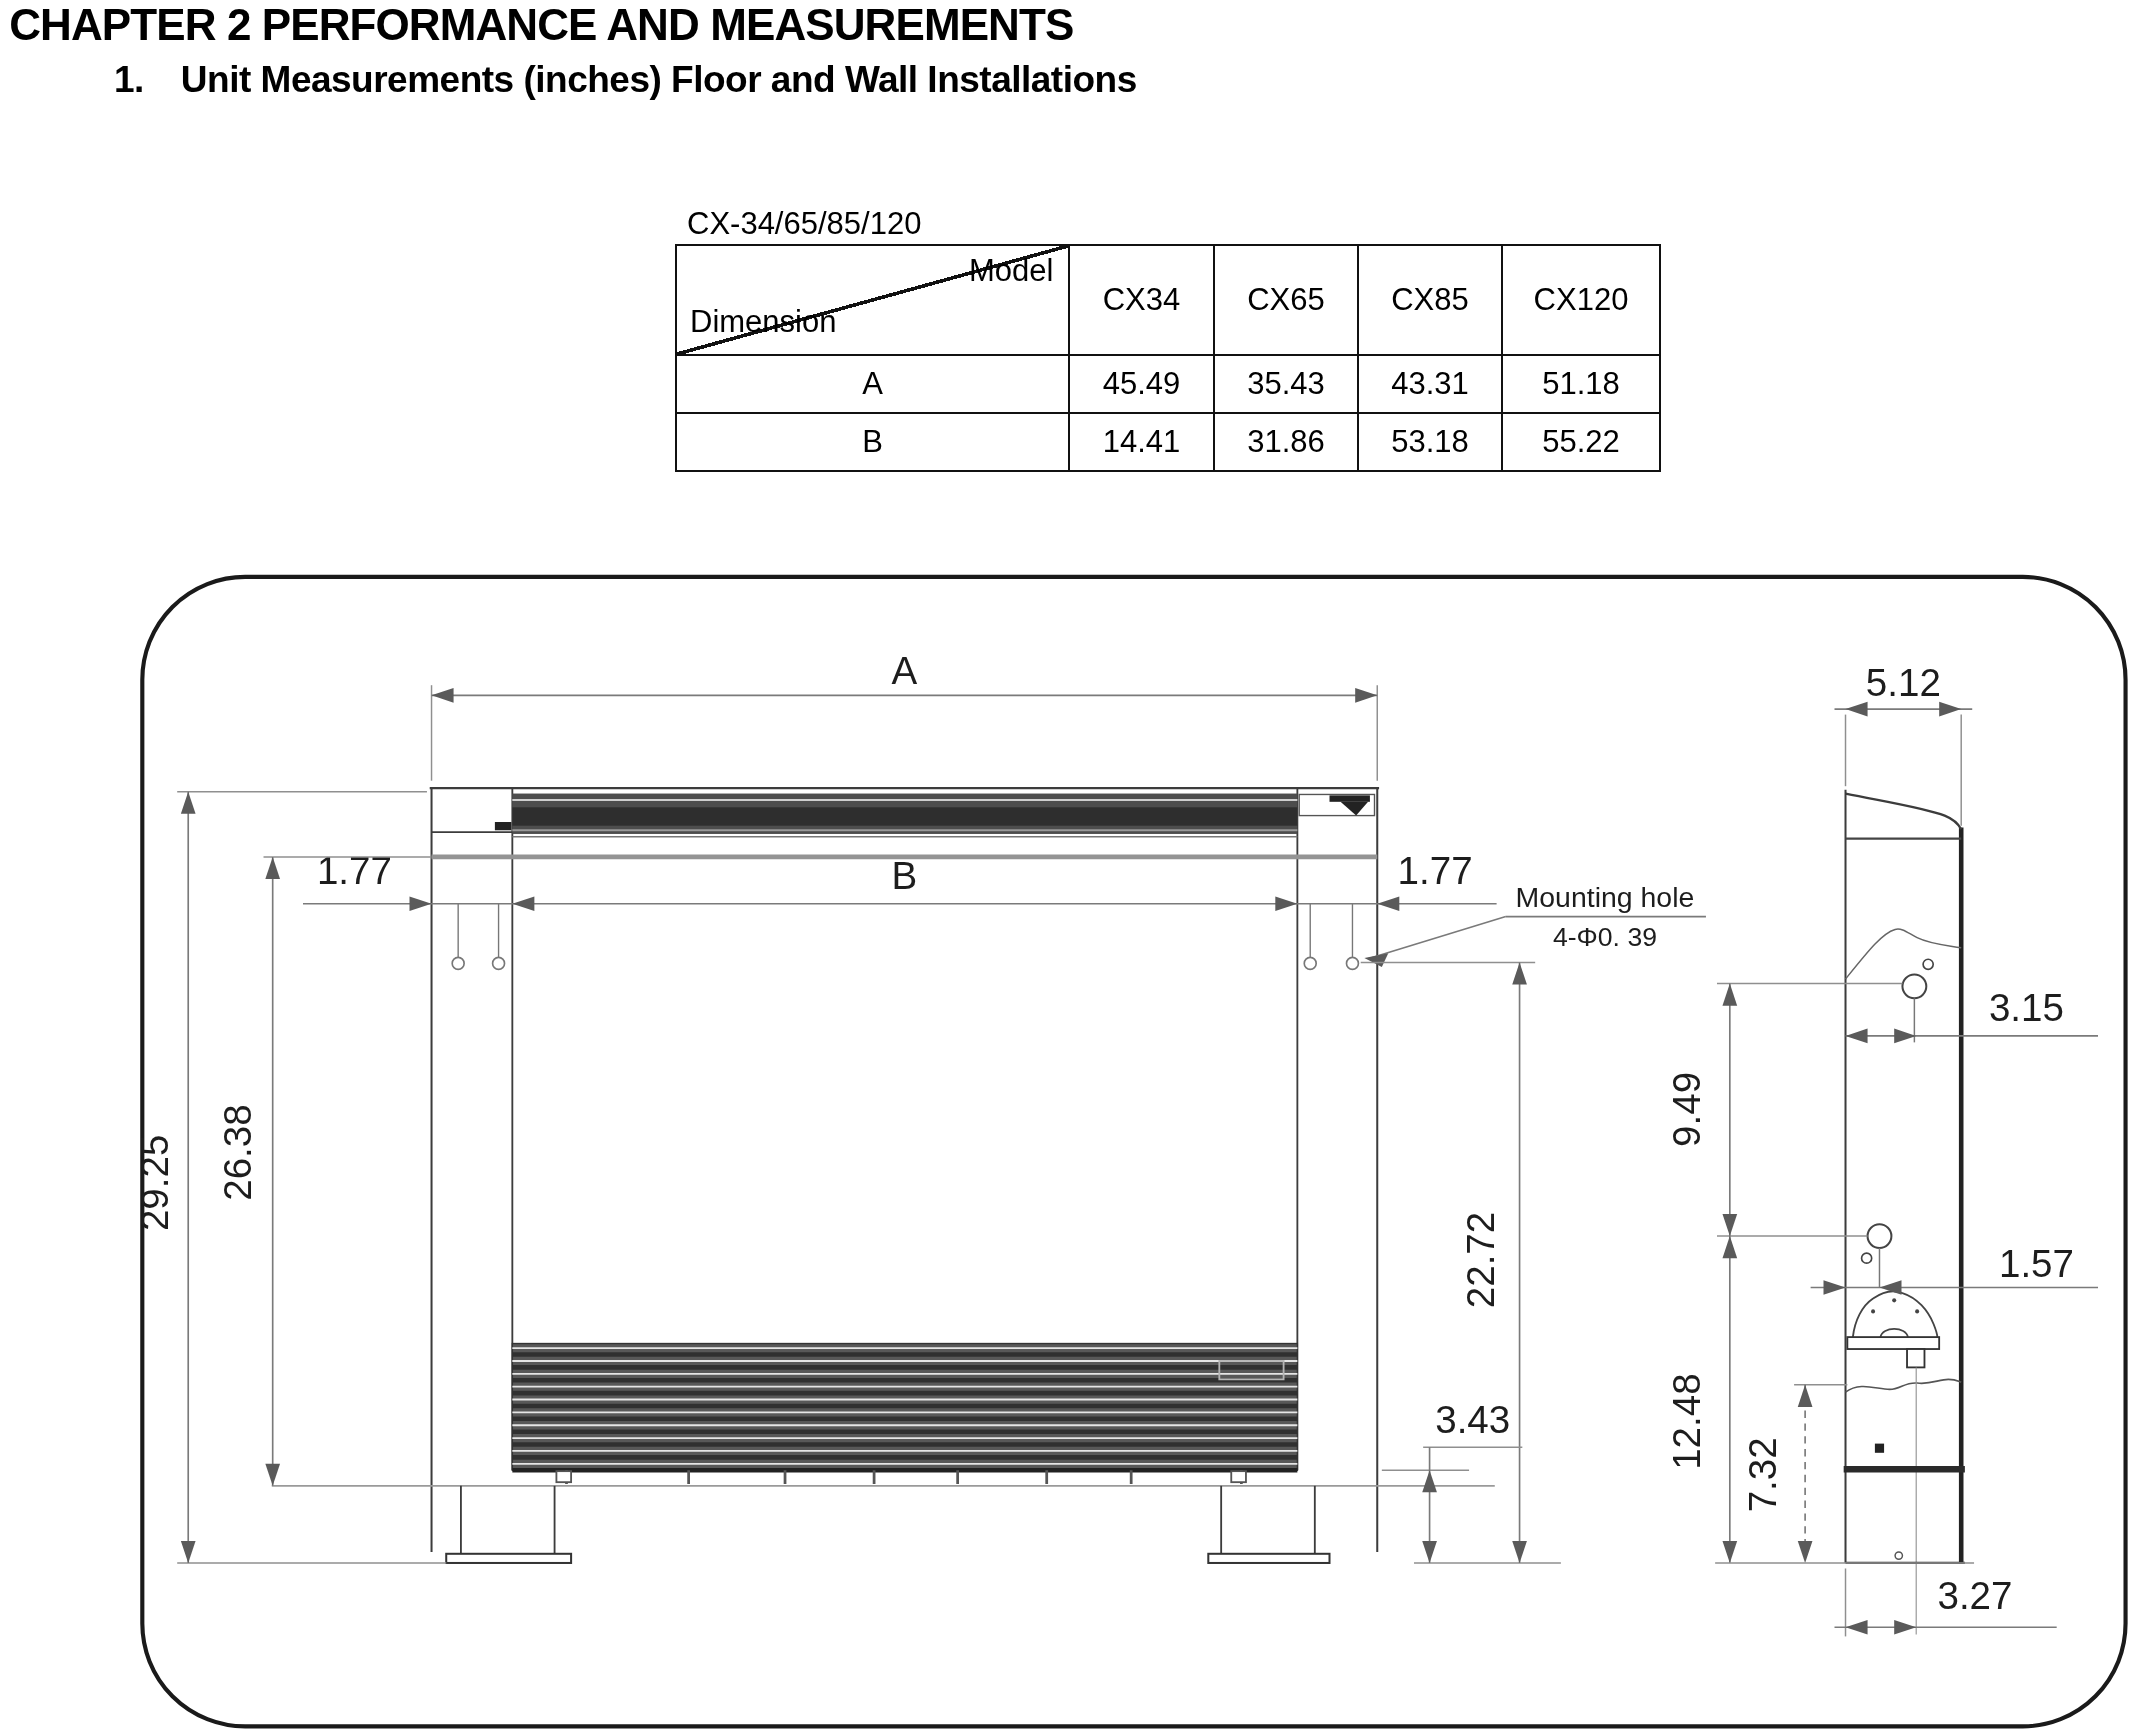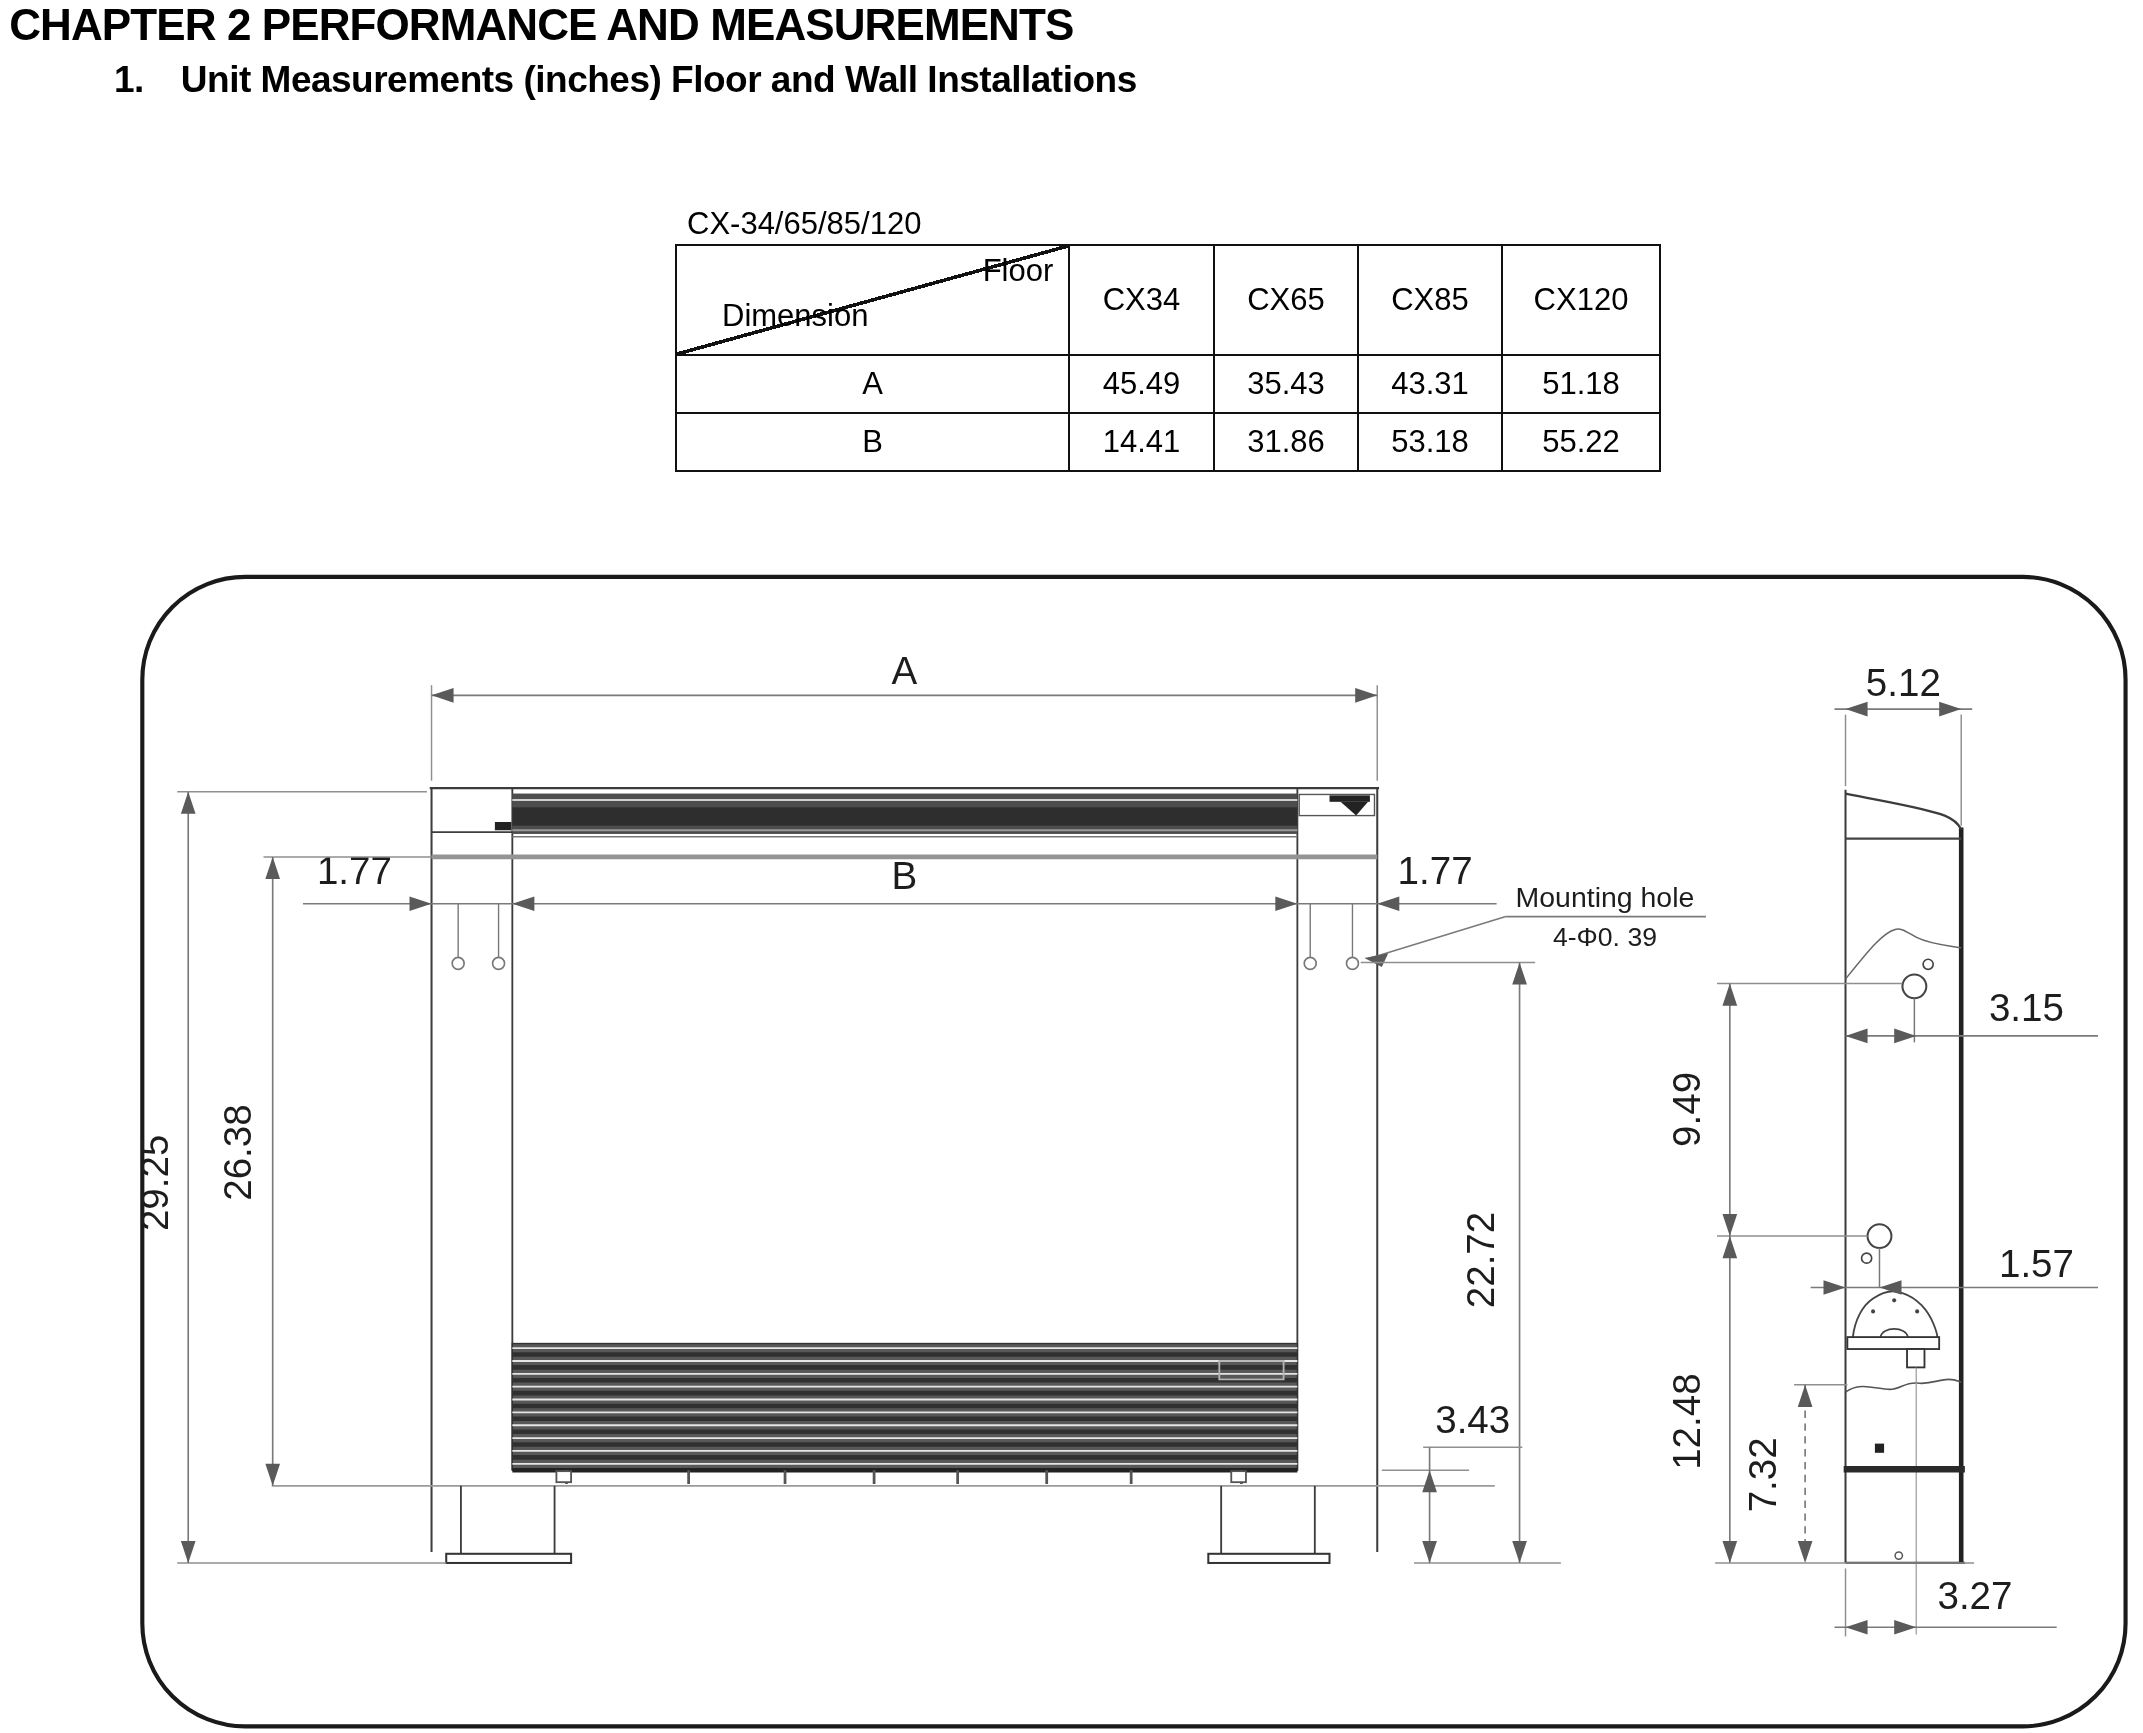--- a/index.html
+++ b/index.html
@@ -9,21 +9,21 @@
   .subtitle{position:absolute;left:114px;top:59px;font-size:37px;font-weight:bold;letter-spacing:-0.5px;white-space:nowrap;}
   .subtitle .num{display:inline-block;margin-right:37px;}
   .tbl-caption{position:absolute;left:687px;top:206px;font-size:31px;white-space:nowrap;text-align:right;}
   table.dim-table{position:absolute;left:675px;top:244px;border-collapse:collapse;table-layout:fixed;
         font-size:31px;}
   table.dim-table td{border:2.3px solid #111;text-align:center;vertical-align:middle;padding:0;}
   table.dim-table{border:2.8px solid #111;}
   td.corner{position:relative;width:391px;height:108px;
         background:linear-gradient(to bottom right,transparent calc(50% - 1.8px),#111 calc(50% - 1.8px),#111 calc(50% + 1.8px),transparent calc(50% + 1.8px));}
   td.corner .model{position:absolute;top:7.3px;right:14.7px;}
-  td.corner .dimension{position:absolute;bottom:20px;left:13px;margin-left:32px;}
+  td.corner .dimension{position:absolute;bottom:14px;left:13px;}
   td.mcol{width:143px;height:108px;}
   td.rowlabel{height:56px;}
   svg.drawing{position:absolute;left:0;top:0;}
   svg text{font-family:"Liberation Sans",sans-serif;fill:#1d1d1d;}
   .outline{stroke:#3c3c3c;fill:none;}
   .dim{stroke:#7a7a7a;stroke-width:1.8;fill:none;}
   .ext{stroke:#8f8f8f;stroke-width:1.6;fill:none;}
   .arr{fill:#5a5a5a;stroke:none;}
 </style>
 </head>
@@ -35,21 +35,21 @@
   <div class="subtitle">
     <span class="num">1.</span><span>Unit Measurements (inches) Floor and Wall Installations</span>
   </div>
 
   <div class="tbl-caption">CX-34/65/85/120</div>
 
   <table class="dim-table">
     <tbody>
         <tr>
       <td class="corner">
-        <span class="model">Floor</span>
+        <span class="model">Model</span>
         <span class="dimension">Dimension</span>
       </td>
       <td class="mcol" style="width:143px">CX34</td>
       <td class="mcol" style="width:142px">CX65</td>
       <td class="mcol" style="width:142px">CX85</td>
       <td class="mcol" style="width:156px">CX120</td>
     </tr>
     <tr>
       <td class="rowlabel">A</td>
       <td>45.49</td>

